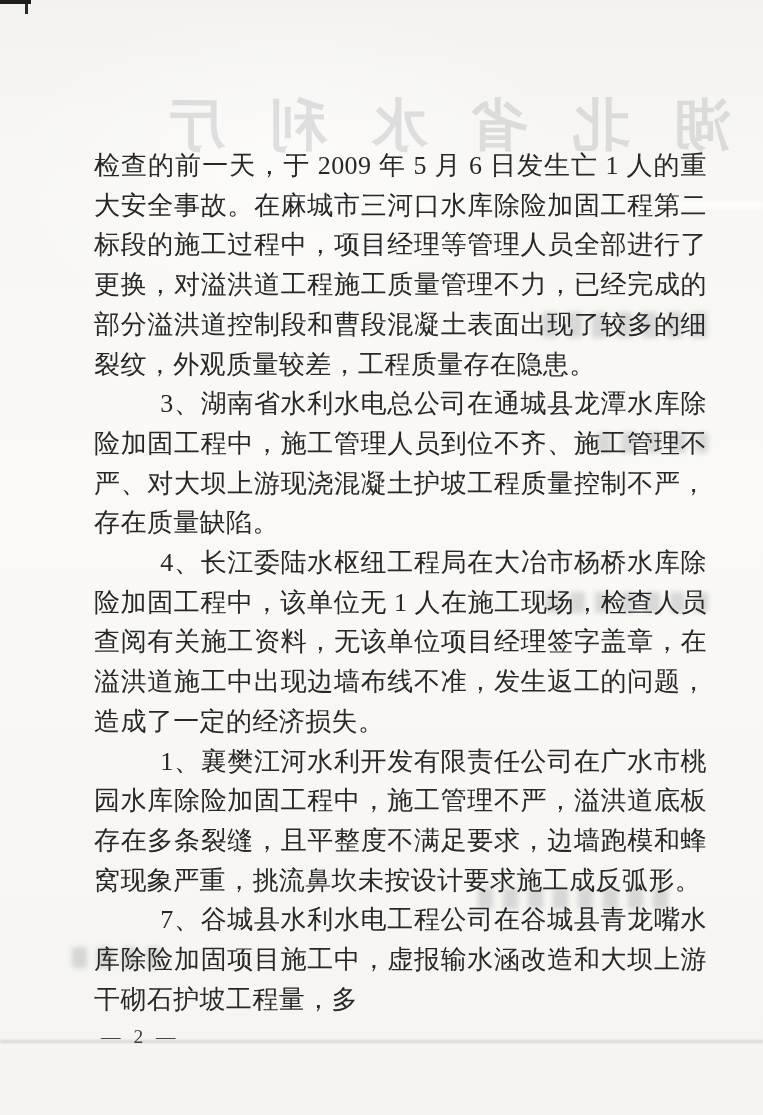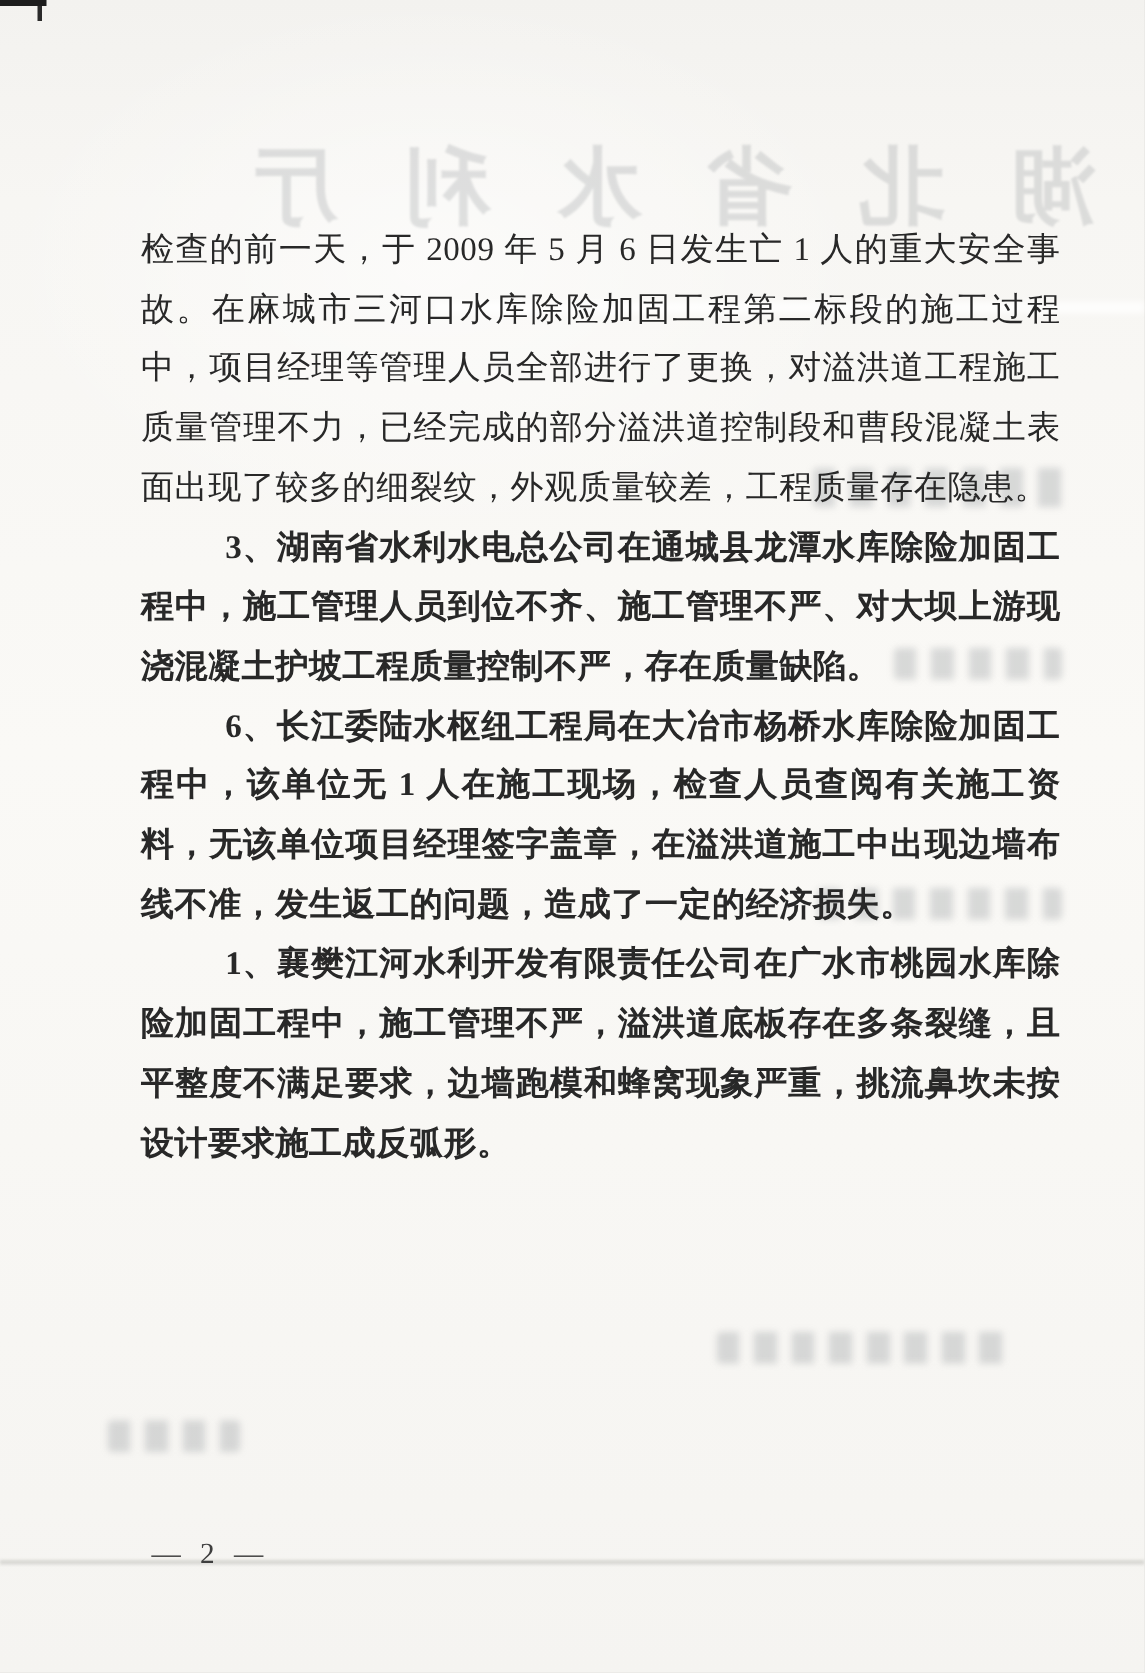--- a/index.html
+++ b/index.html
@@ -71,33 +71,32 @@
   .smudge-2 { left: 596px; top: 432px; width: 112px; }
   .smudge-3 { left: 545px; top: 592px; width: 163px; }
   .smudge-4 { left: 478px; top: 888px; width: 200px; }
   .smudge-5 { left: 72px;  top: 947px; width: 88px;  }
 
   
   .text-block {
     position: absolute;
     left: 94px; top: 146px;
     width: 613px;
-    font-size: 22px;
+    font-size: 26px;
     line-height: 39.7px;
     color: #282828;
     text-align: justify;
     text-justify: inter-character;
     letter-spacing: 0.4px;
   }
   .text-block p {
     margin: 0; padding: 0;
   }
   .text-block p.indent {
     text-indent: 2.55em;
-    font-weight: bold;
   }
 
   .page-number {
     position: absolute;
     left: 101px; top: 1026px;
     font-size: 19.5px;
     color: #3e3e3e;
     letter-spacing: 4px;
     white-space: nowrap;
   }
@@ -116,21 +115,22 @@
 
   <div class="smudge smudge-1"></div>
   <div class="smudge smudge-2"></div>
   <div class="smudge smudge-3"></div>
   <div class="smudge smudge-4"></div>
   <div class="smudge smudge-5"></div>
 
   <main class="text-block">
     <p>检查的前一天，于 2009 年 5 月 6 日发生亡 1 人的重大安全事故。在麻城市三河口水库除险加固工程第二标段的施工过程中，项目经理等管理人员全部进行了更换，对溢洪道工程施工质量管理不力，已经完成的部分溢洪道控制段和曹段混凝土表面出现了较多的细裂纹，外观质量较差，工程质量存在隐患。</p>
     <p class="indent">3、湖南省水利水电总公司在通城县龙潭水库除险加固工程中，施工管理人员到位不齐、施工管理不严、对大坝上游现浇混凝土护坡工程质量控制不严，存在质量缺陷。</p>
-    <p class="indent">6、长江委陆水枢纽工程局在大冶市杨桥水库除险加固工程中，该单位无 1 人在施工现场，检查人员查阅有关施工资料，无该单位项目经理签字盖章，在溢洪道施工中出现边墙布线不准，发生返工的问题，造成了一定的经济损失。</p>
+    <p class="indent">4、长江委陆水枢纽工程局在大冶市杨桥水库除险加固工程中，该单位无 1 人在施工现场，检查人员查阅有关施工资料，无该单位项目经理签字盖章，在溢洪道施工中出现边墙布线不准，发生返工的问题，造成了一定的经济损失。</p>
     <p class="indent">1、襄樊江河水利开发有限责任公司在广水市桃园水库除险加固工程中，施工管理不严，溢洪道底板存在多条裂缝，且平整度不满足要求，边墙跑模和蜂窝现象严重，挑流鼻坎未按设计要求施工成反弧形。</p>
+    <p class="indent">7、谷城县水利水电工程公司在谷城县青龙嘴水库除险加固项目施工中，虚报输水涵改造和大坝上游干砌石护坡工程量，多</p>
   </main>
 
   <div class="streak-2"></div>
 
   <div class="page-number">— 2 —</div>
 
 </div>
 
 </body></html>

